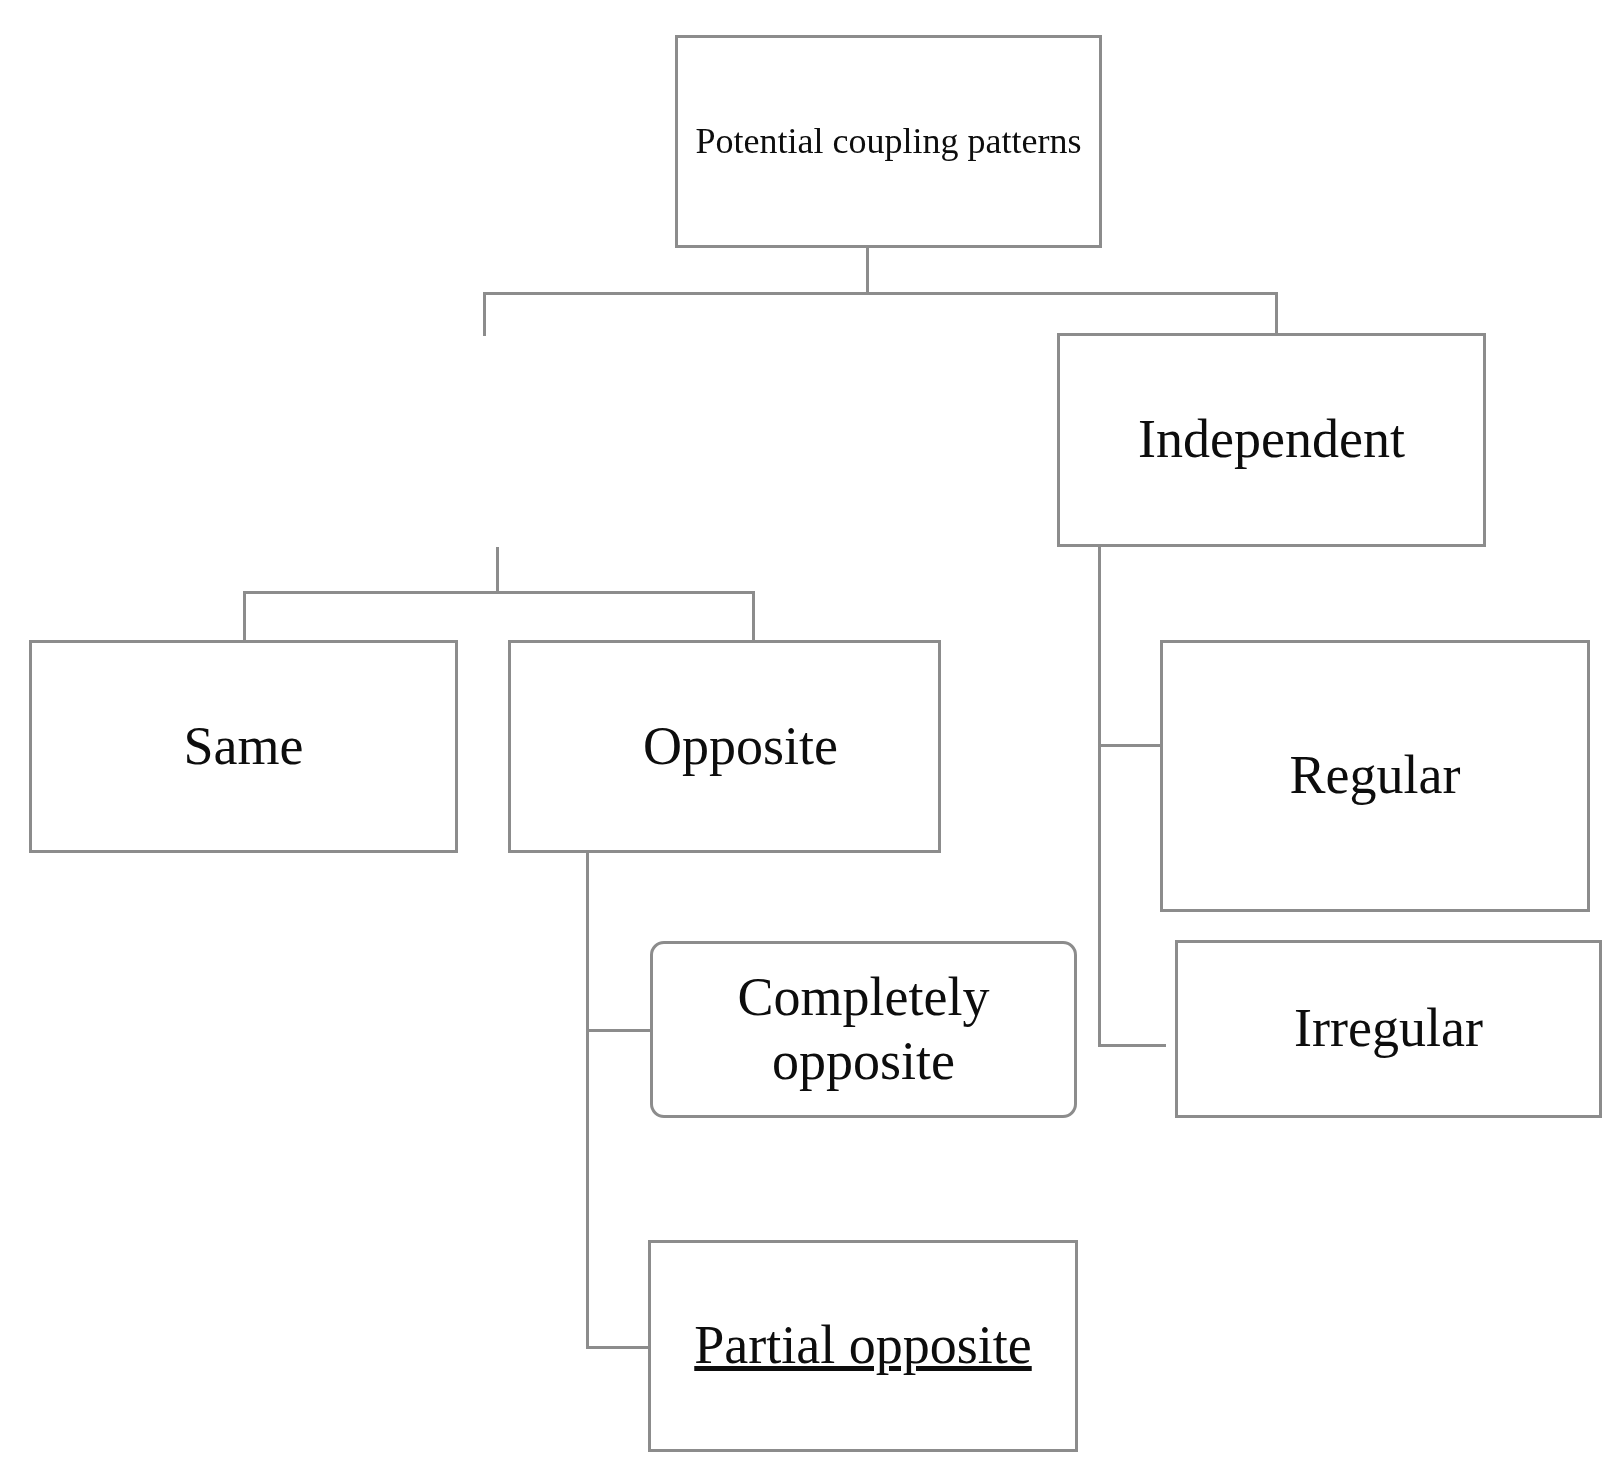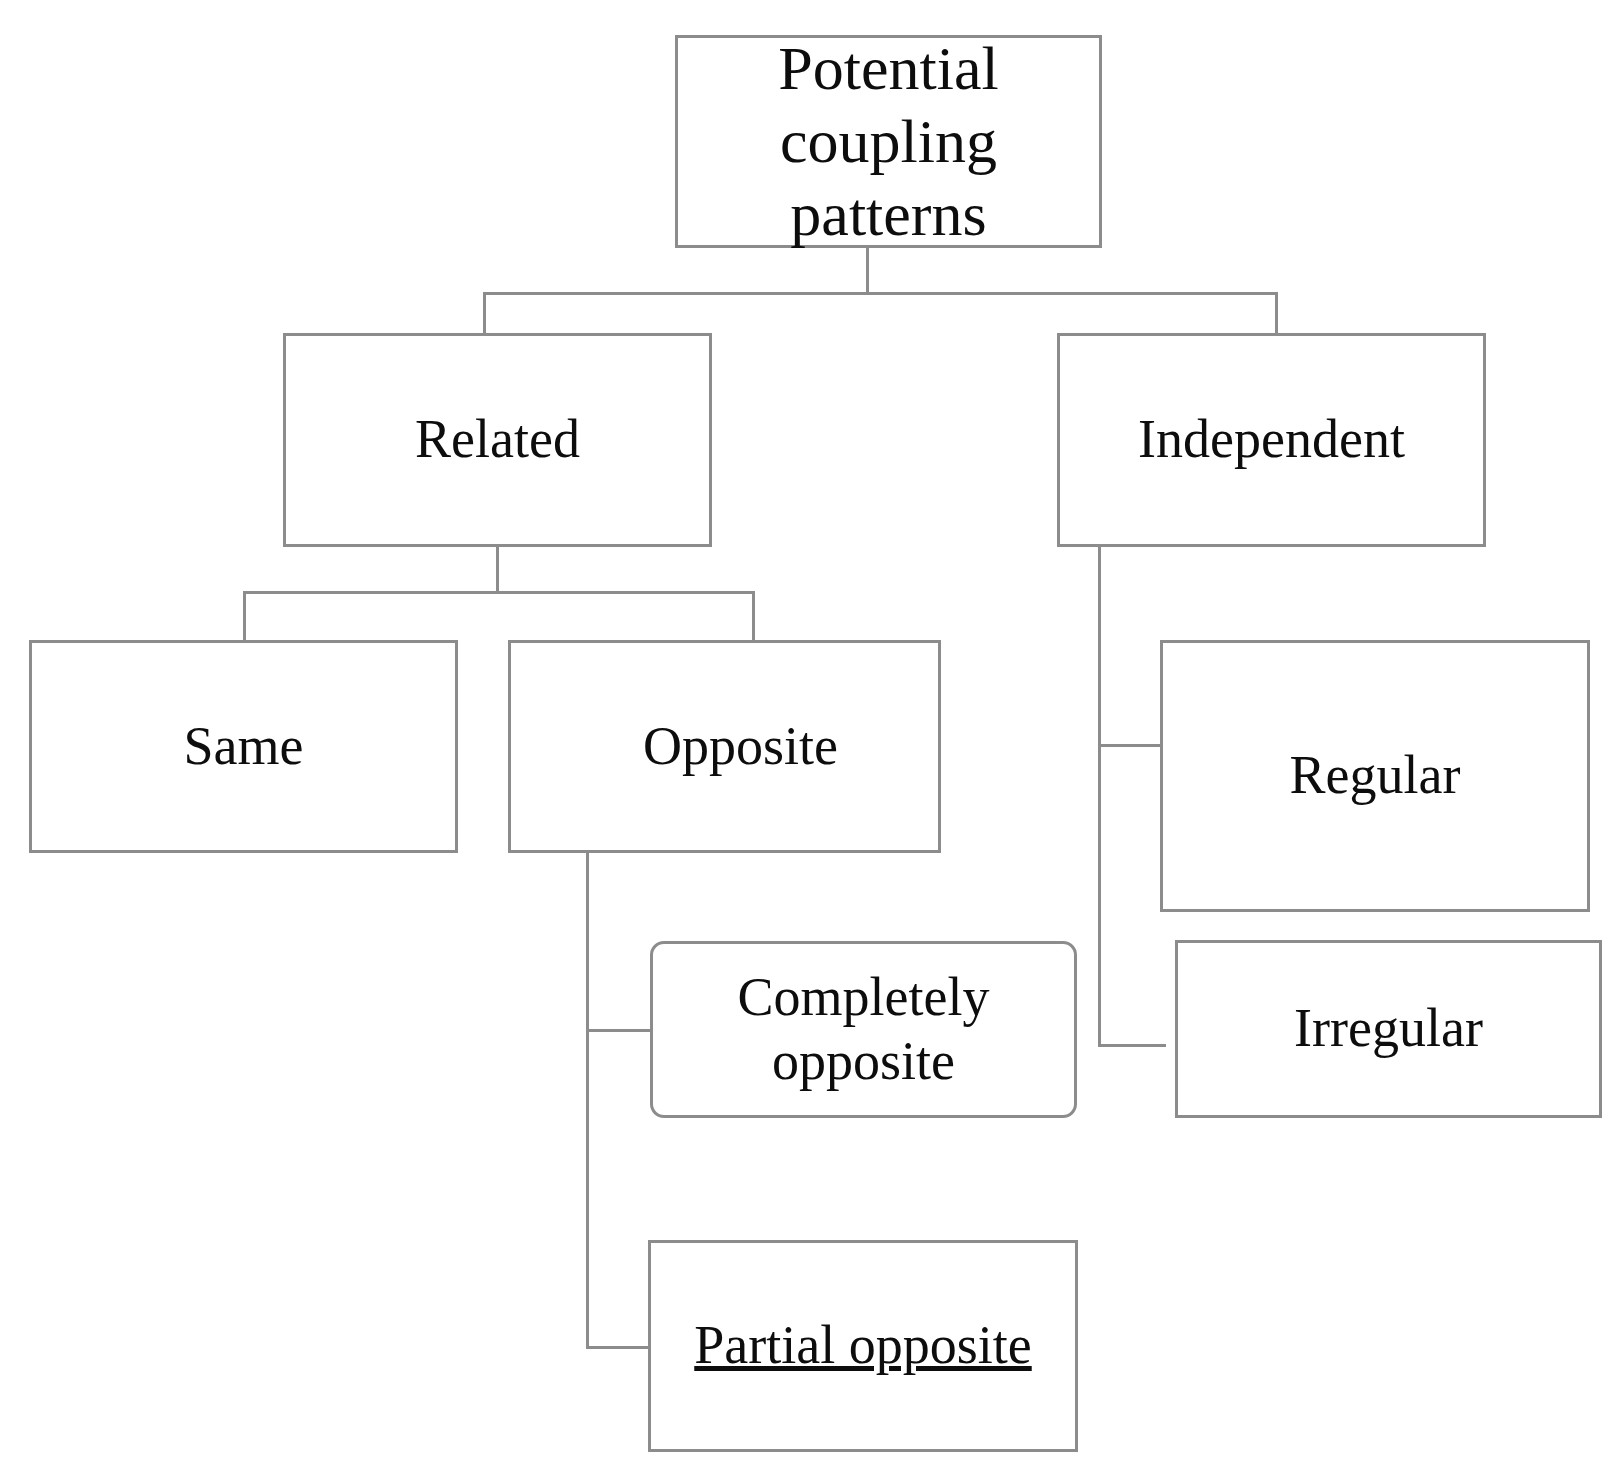--- a/index.html
+++ b/index.html
@@ -29,21 +29,21 @@
     z-index: 2;
   }
   .node .label {
     display: block;
     width: 100%;
     padding: 0 6px;
     box-sizing: border-box;
   }
 
   
-  #node-root      { left: 675px;  top: 35px;   width: 427px; height: 213px; font-size: 62px; }
+  #node-root      { left: 675px;  top: 35px;   width: 427px; height: 213px; font-size: 36px; }
   #node-related   { left: 283px;  top: 333px;  width: 429px; height: 214px; font-size: 54px; }
   #node-independent { left: 1057px; top: 333px; width: 429px; height: 214px; font-size: 54px; }
   #node-same      { left: 29px;   top: 640px;  width: 429px; height: 213px; font-size: 54px; }
   #node-opposite  { left: 508px;  top: 640px;  width: 433px; height: 213px; font-size: 54px; padding-left: 32px; }
   #node-regular   { left: 1160px; top: 640px;  width: 430px; height: 272px; font-size: 54px; }
   #node-completely { left: 650px; top: 941px;  width: 427px; height: 177px; font-size: 54px; border-radius: 14px; }
   #node-irregular { left: 1163px; top: 940px;  width: 427px; height: 178px; font-size: 54px; margin-left: 12px; }
   #node-partial   { left: 648px;  top: 1240px; width: 430px; height: 212px; font-size: 54px; text-decoration: underline; }
 
   
@@ -97,23 +97,20 @@
   <div class="conn h" id="c-ind-irregular"></div>
 
   <div class="conn v" id="c-opp-stub"></div>
   <div class="conn h" id="c-opp-completely"></div>
   <div class="conn h" id="c-opp-partial"></div>
 
   <div class="node" id="node-root">
     <span class="label">Potential coupling patterns</span>
   </div>
 
-  <div class="node" id="node-related">
-    <span class="label">Related</span>
-  </div>
 
   <div class="node" id="node-independent">
     <span class="label">Independent</span>
   </div>
 
   <div class="node" id="node-same">
     <span class="label">Same</span>
   </div>
 
   <div class="node" id="node-opposite">

